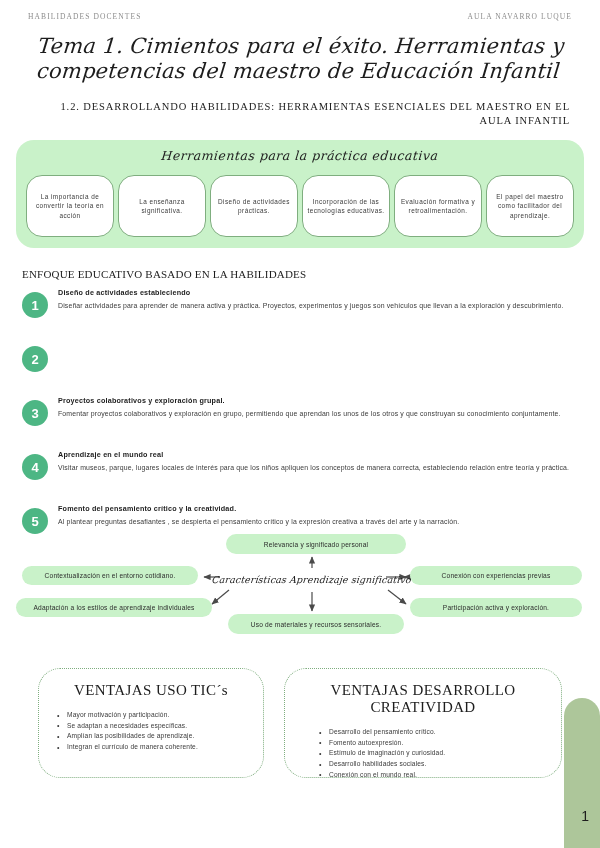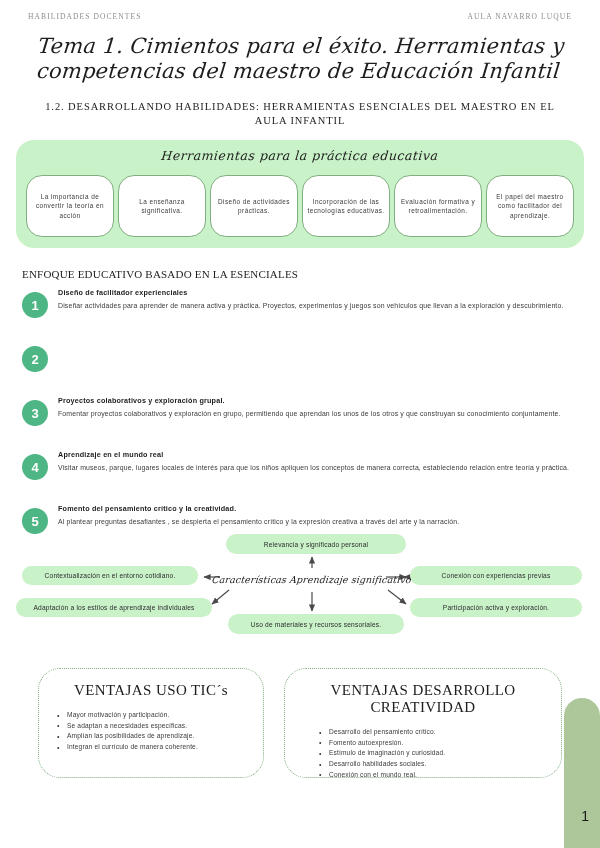--- a/index.html
+++ b/index.html
@@ -30,21 +30,21 @@
     text-align:center;
     font-family:"DejaVu Serif", serif;
     font-style:italic; font-weight:400;
     font-size:21px; line-height:1.18;
     letter-spacing:0.2px;
     color:#1d1d1d;
     transform:skewX(-6deg);
   }
   .sub-title {
     position:absolute; left:30px; top:100px; width:540px;
-    text-align:center;
+    text-align:right;
     font-family:"Liberation Serif", serif;
     font-size:10.5px; letter-spacing:0.9px; line-height:1.35;
     color:#1d1d1d;
   }
 
   
   .banner {
     position:absolute; left:16px; top:140px; width:568px; height:108px;
     background:#c9f2c9; border-radius:18px;
   }
@@ -171,27 +171,27 @@
   <div class="bubbles">
     <div class="bubble">La importancia de convertir la teoría en acción</div>
     <div class="bubble">La enseñanza significativa.</div>
     <div class="bubble">Diseño de actividades prácticas.</div>
     <div class="bubble">Incorporación de las tecnologías educativas.</div>
     <div class="bubble">Evaluación formativa y retroalimentación.</div>
     <div class="bubble">El papel del maestro como facilitador del aprendizaje.</div>
   </div>
 </div>
 
-<div class="sec-head">ENFOQUE EDUCATIVO BASADO EN LA ESENCIALES</div>
+<div class="sec-head">ENFOQUE EDUCATIVO BASADO EN LA HABILIDADES</div>
 
 <div class="steps">
   <div class="step">
     <div class="num">1</div>
     <div class="body">
-      <div class="s-title">Diseño de facilitador experienciales</div>
+      <div class="s-title">Diseño de actividades estableciendo</div>
       <div class="s-text">Diseñar actividades  para aprender de manera activa y práctica. Proyectos, experimentos y juegos son vehículos que llevan a la exploración y descubrimiento.</div>
     </div>
   </div>
   <div class="step">
     <div class="num">2</div>
   </div>
   <div class="step">
     <div class="num">3</div>
     <div class="body">
       <div class="s-title">Proyectos colaborativos y exploración grupal.</div>

